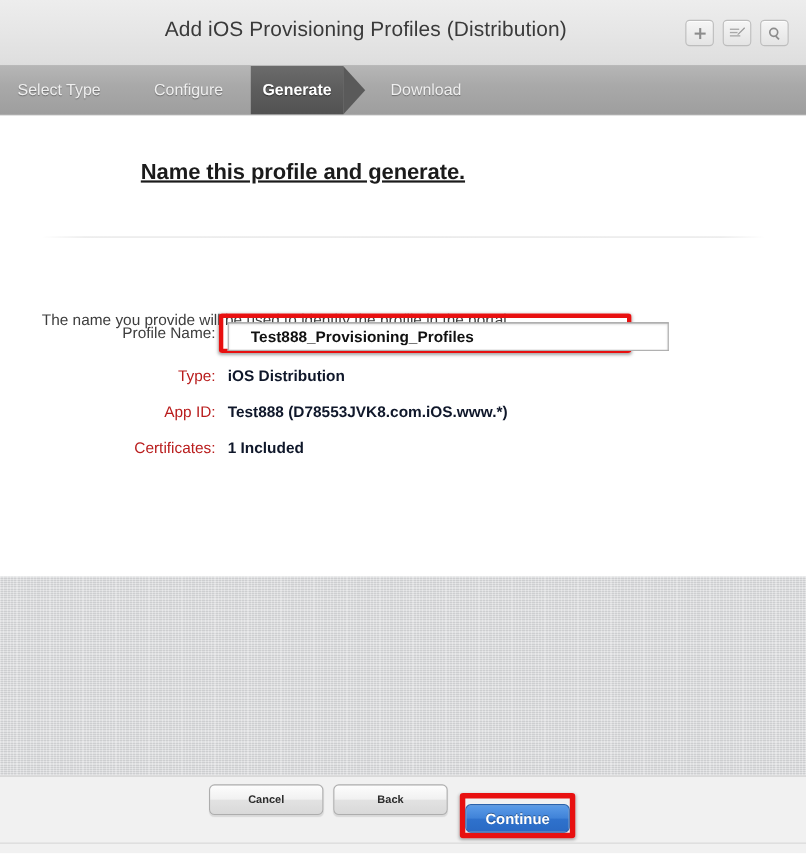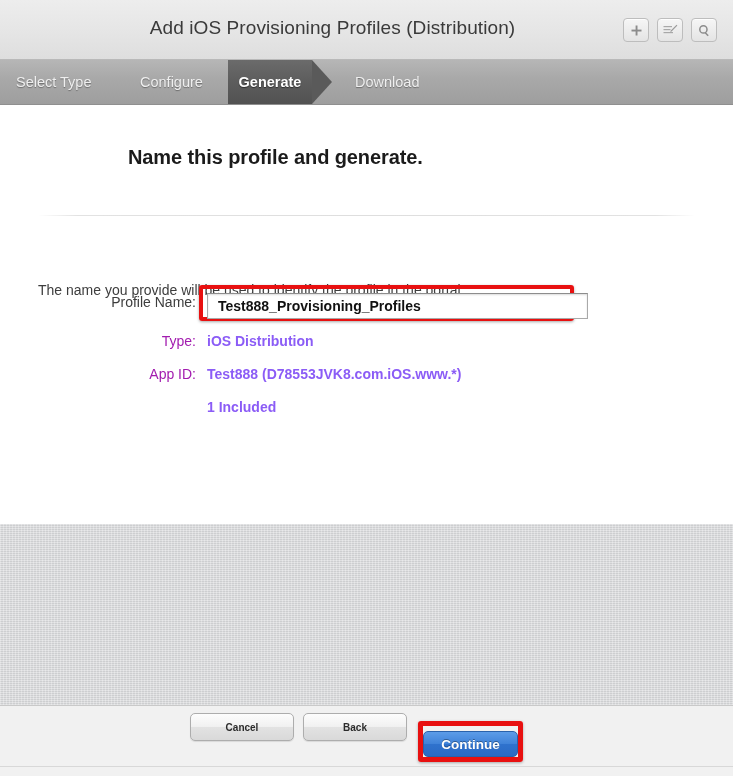--- a/index.html
+++ b/index.html
@@ -134,20 +134,21 @@
     background: #ffffff;
   }
   .heading {
     position: absolute;
     left: 128px;
     top: 41px;
     font-size: 20px;
     font-weight: bold;
     color: #1b1b1b;
     letter-spacing: -0.1px;
+    text-decoration: underline;
   }
   .divider {
     position: absolute;
     left: 38px;
     top: 110px;
     width: 657px;
     height: 1px;
     background: linear-gradient(to right, rgba(0,0,0,0) 0%, #e2e2e2 6%, #dedede 50%, #e2e2e2 94%, rgba(0,0,0,0) 100%);
   }
   .intro {
@@ -169,29 +170,29 @@
   .row {
     position: relative;
     height: 33px;
   }
   .row-label {
     position: absolute;
     left: 0;
     width: 196px;
     text-align: right;
     font-size: 14px;
-    color: #a21caf;
+    color: #b91c1c;
     line-height: 22px;
   }
   .row-value {
     position: absolute;
     left: 207px;
     font-size: 14px;
     font-weight: bold;
-    color: #8b5cf6;
+    color: #0f172a;
     line-height: 22px;
   }
 
   
   .row-input { height: 38px; }
   .input-annot {
     position: absolute;
     left: 199px;
     top: -7px;
     width: 375px;
@@ -207,21 +208,21 @@
     top: 4px;
     width: 359px;
     height: 20px;
     border: 1px solid #a9a9a9;
     border-top-color: #8d8d8d;
     background: #ffffff;
     font-family: "Liberation Sans", "DejaVu Sans", sans-serif;
     font-size: 14px;
     font-weight: bold;
     color: #111111;
-    padding: 2px 10px;
+    padding: 2px 20px;
     box-sizing: content-box;
     outline: none;
     box-shadow: 0 1px 2px rgba(0,0,0,0.14) inset;
   }
   .row-label-profile {
     position: absolute;
     left: 0;
     top: 2px;
     width: 196px;
     text-align: right;
@@ -382,20 +383,21 @@
         <div class="row-label">Type:</div>
         <div class="row-value">iOS Distribution</div>
       </div>
 
       <div class="row">
         <div class="row-label">App ID:</div>
         <div class="row-value">Test888 (D78553JVK8.com.iOS.www.*)</div>
       </div>
 
       <div class="row">
+        <div class="row-label">Certificates:</div>
         <div class="row-value">1 Included</div>
       </div>
 
     </div>
   </div>
 
   <div class="linen"></div>
 
   <div class="footer">
     <div class="footer-buttons">

